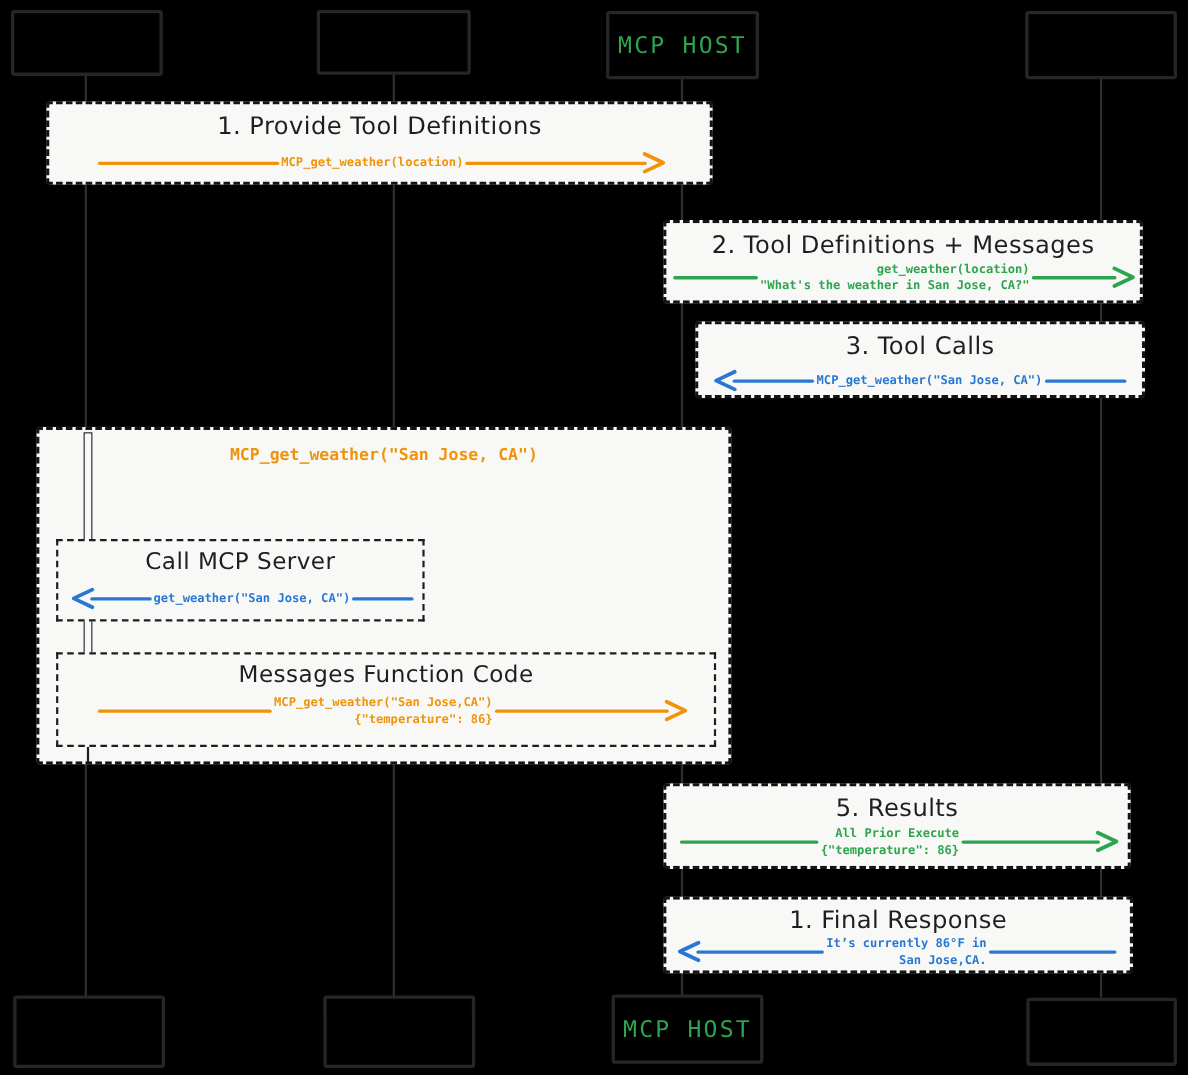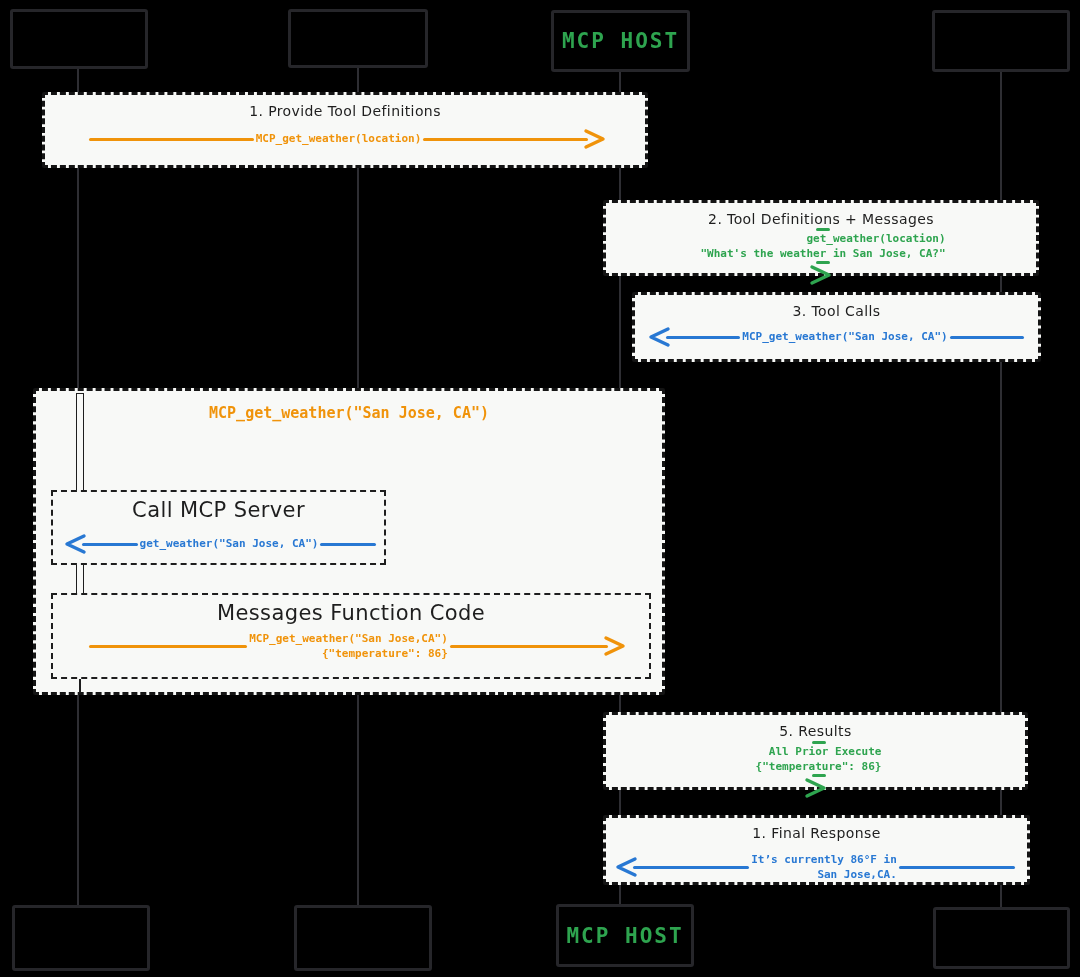--- a/index.html
+++ b/index.html
@@ -9,34 +9,34 @@
   }
   
   .actor{
     position:absolute;background:var(--background,#000);
     border:3px solid var(--actor_border,#26262a);
     border-radius:3px;box-sizing:border-box;z-index:2;
     display:flex;align-items:center;justify-content:center;
   }
   .actor-label{
     font-family:"DejaVu Sans Mono","Liberation Mono",monospace;
-    font-weight:bold;font-size:21px;letter-spacing:2px;
+    font-weight:normal;font-size:21px;letter-spacing:2px;
     color:var(--green,#2ea44f);white-space:nowrap;
   }
   
   .lifeline{position:absolute;width:2px;background:var(--lifeline,#2e2e33);z-index:1;}
   
   .msg{
     position:absolute;background:var(--paper,#f8f9f7);
     border:3.5px dashed var(--dash,#141414);
     border-radius:2px;box-sizing:border-box;z-index:2;
   }
   .msg-title{
     text-align:center;color:var(--ink,#1f1f1f);
-    font-size:14px;font-weight:500;letter-spacing:.4px;
+    font-size:22px;font-weight:500;letter-spacing:.4px;
     padding-top:8px;white-space:nowrap;
   }
   .sub{
     position:absolute;background:var(--paper,#f8f9f7);
     border:2.5px dashed var(--ink,#1e1e1e);
     box-sizing:border-box;z-index:4;
   }
   .sub .msg-title{font-size:21px;padding-top:6px;}
   
   .arrow-row{display:flex;align-items:center;}
@@ -44,21 +44,21 @@
   .code{
     font-family:"DejaVu Sans Mono","Liberation Mono",monospace;
     font-size:11px;font-weight:bold;line-height:1.38;
     text-align:right;white-space:nowrap;padding:0 2px;flex:0 0 auto;
   }
   .head{flex:0 0 auto;}
   .head polyline{fill:none;stroke:currentColor;stroke-width:3.4;stroke-linecap:round;stroke-linejoin:round;}
   .head-right{margin-left:-7px;}
   .head-left{margin-right:-7px;}
   .c-orange{color:var(--orange,#f0930a);}
-  .c-green{color:var(--green,#2ea44f);flex-direction:column;}
+  .c-green{color:var(--green,#2ea44f);}
   .c-blue{color:var(--blue,#2878d3);}
   .code-line{color:var(--orange,#f0930a);text-align:center;
     font-family:"DejaVu Sans Mono","Liberation Mono",monospace;
     font-size:15px;font-weight:bold;}
   
   .activation{
     position:absolute;width:8px;background:var(--paper,#f8f9f7);
     border:1.5px solid var(--ink,#1e1e1e);box-sizing:border-box;z-index:3;
   }
   .thinline{position:absolute;width:2px;background:var(--ink,#1e1e1e);z-index:3;}
@@ -170,21 +170,21 @@
       </div>
       <div class="seg"></div>
       <svg class="head head-right" width="26" height="22" viewBox="0 0 26 22">
           <polyline points="5,3 22,11 5,19"></polyline>
         </svg>
     </div>
   </div>
 
   <div class="msg" style="left:603px;top:815px;width:427px;height:70px">
     <div class="msg-title" style="padding-top:7px">1. Final Response</div>
-    <div class="arrow-row c-blue" style="margin-top:11px;padding:0 12px 0 8px">
+    <div class="arrow-row c-blue" style="margin-top:0;padding:0 12px 0 8px">
       <svg class="head head-left" width="26" height="22" viewBox="0 0 26 22">
           <polyline points="21,3 4,11 21,19"></polyline>
         </svg>
       <div class="seg"></div>
       <div class="code">
         <div>It’s currently 86°F in</div>
         <div>San Jose,CA.</div>
       </div>
       <div class="seg"></div>
     </div>

